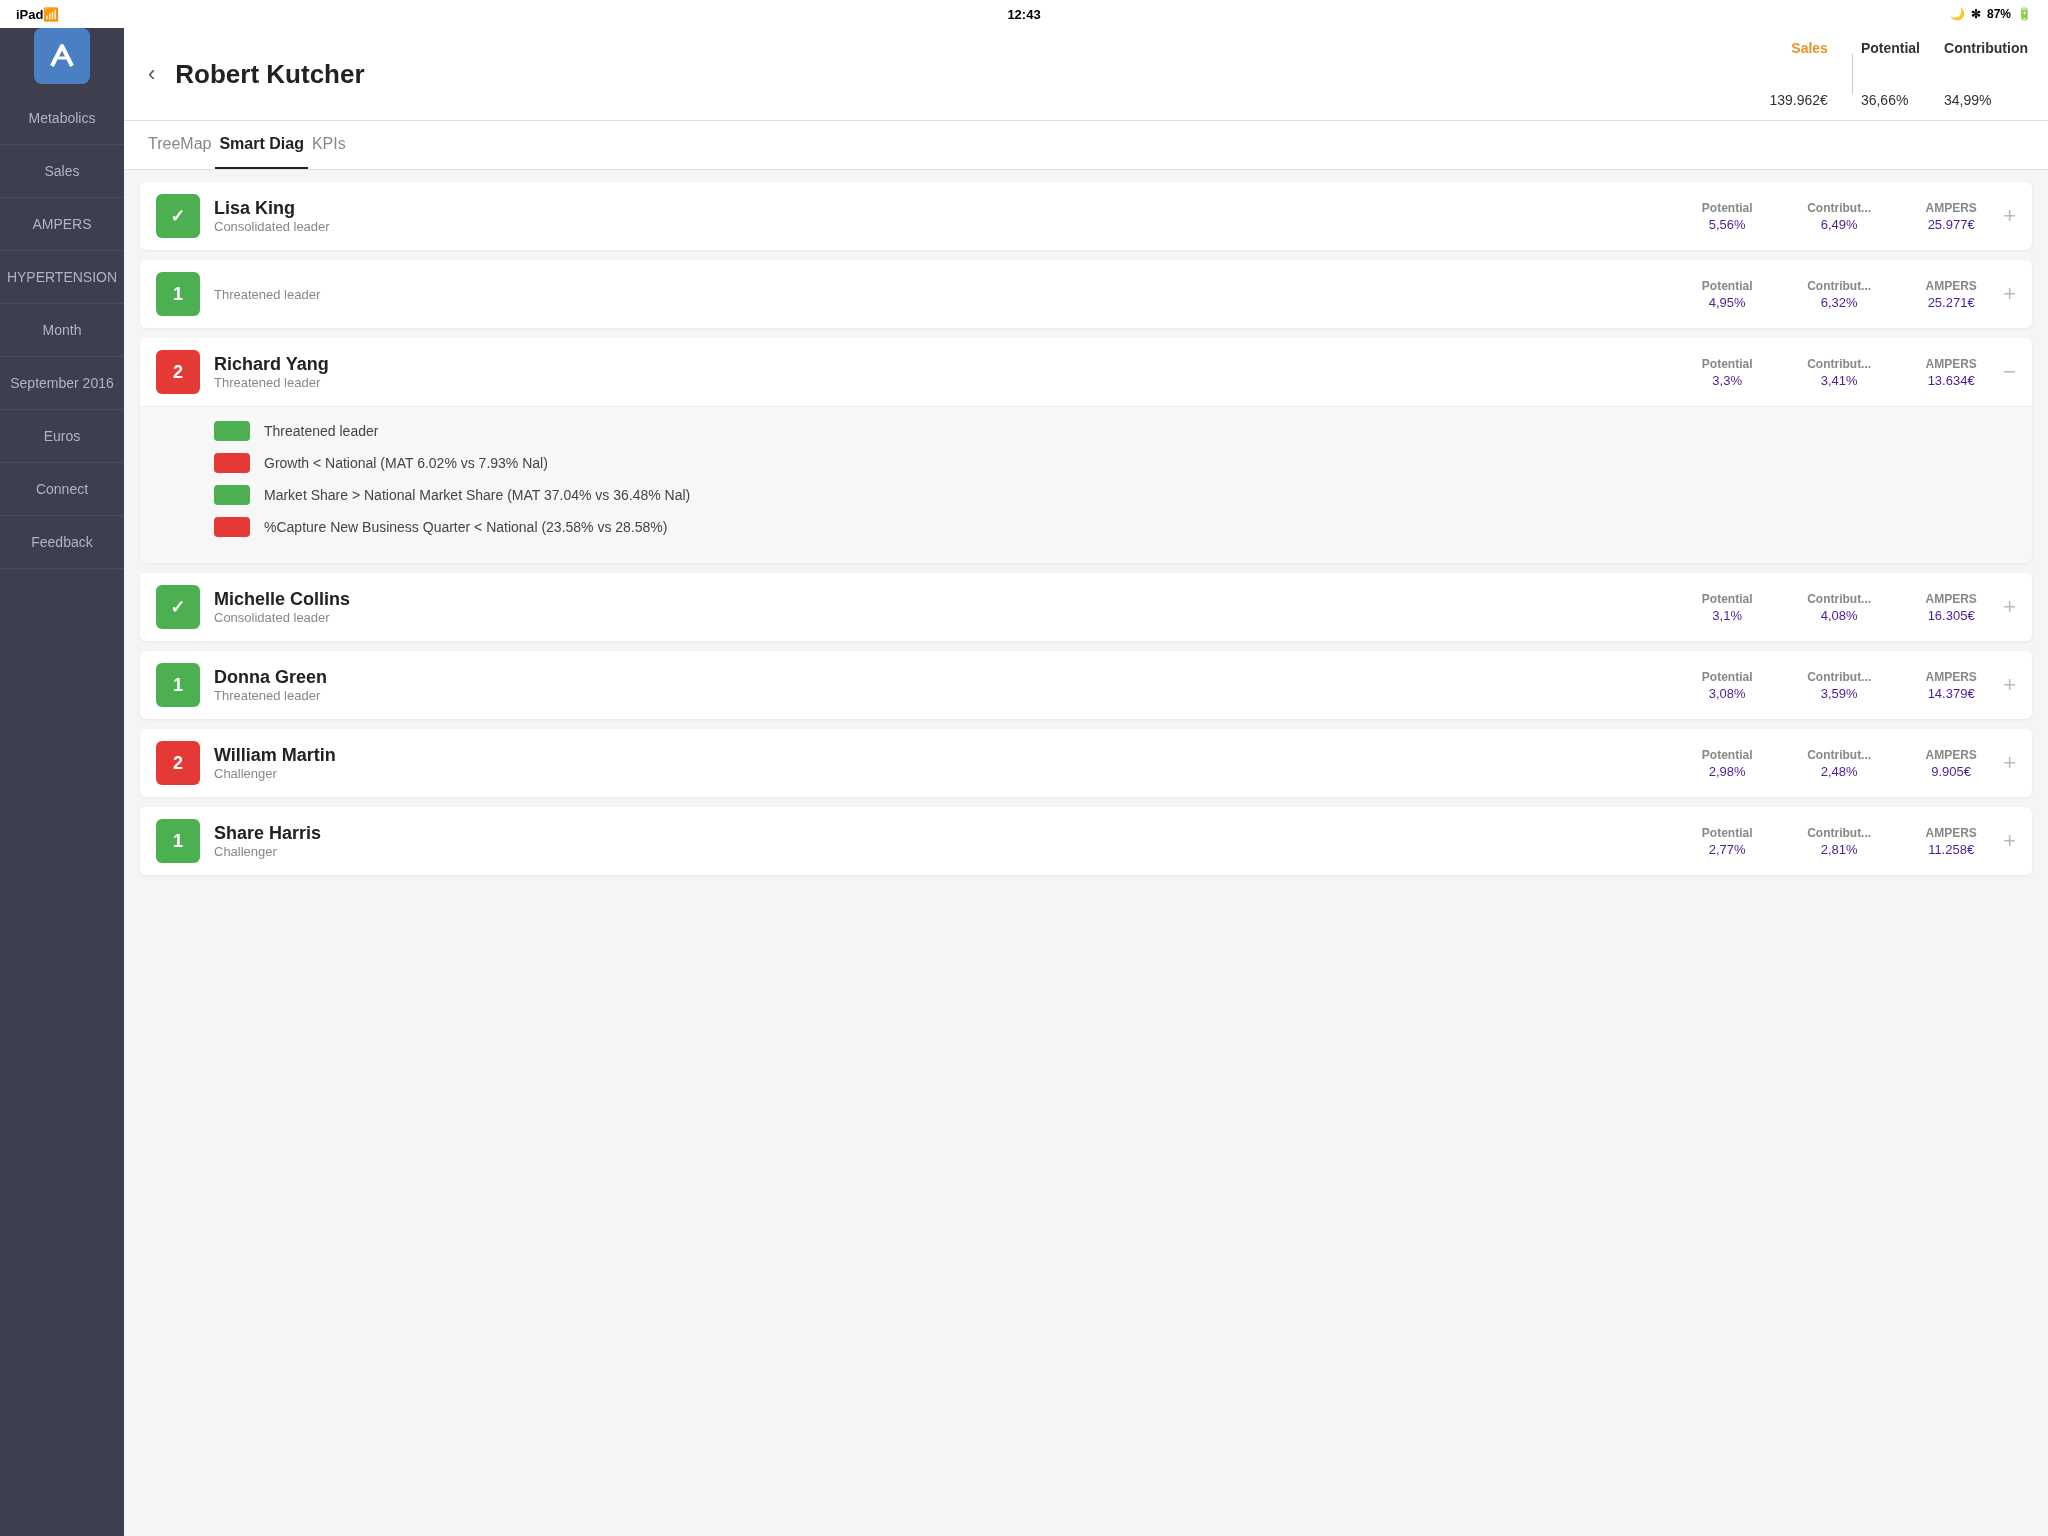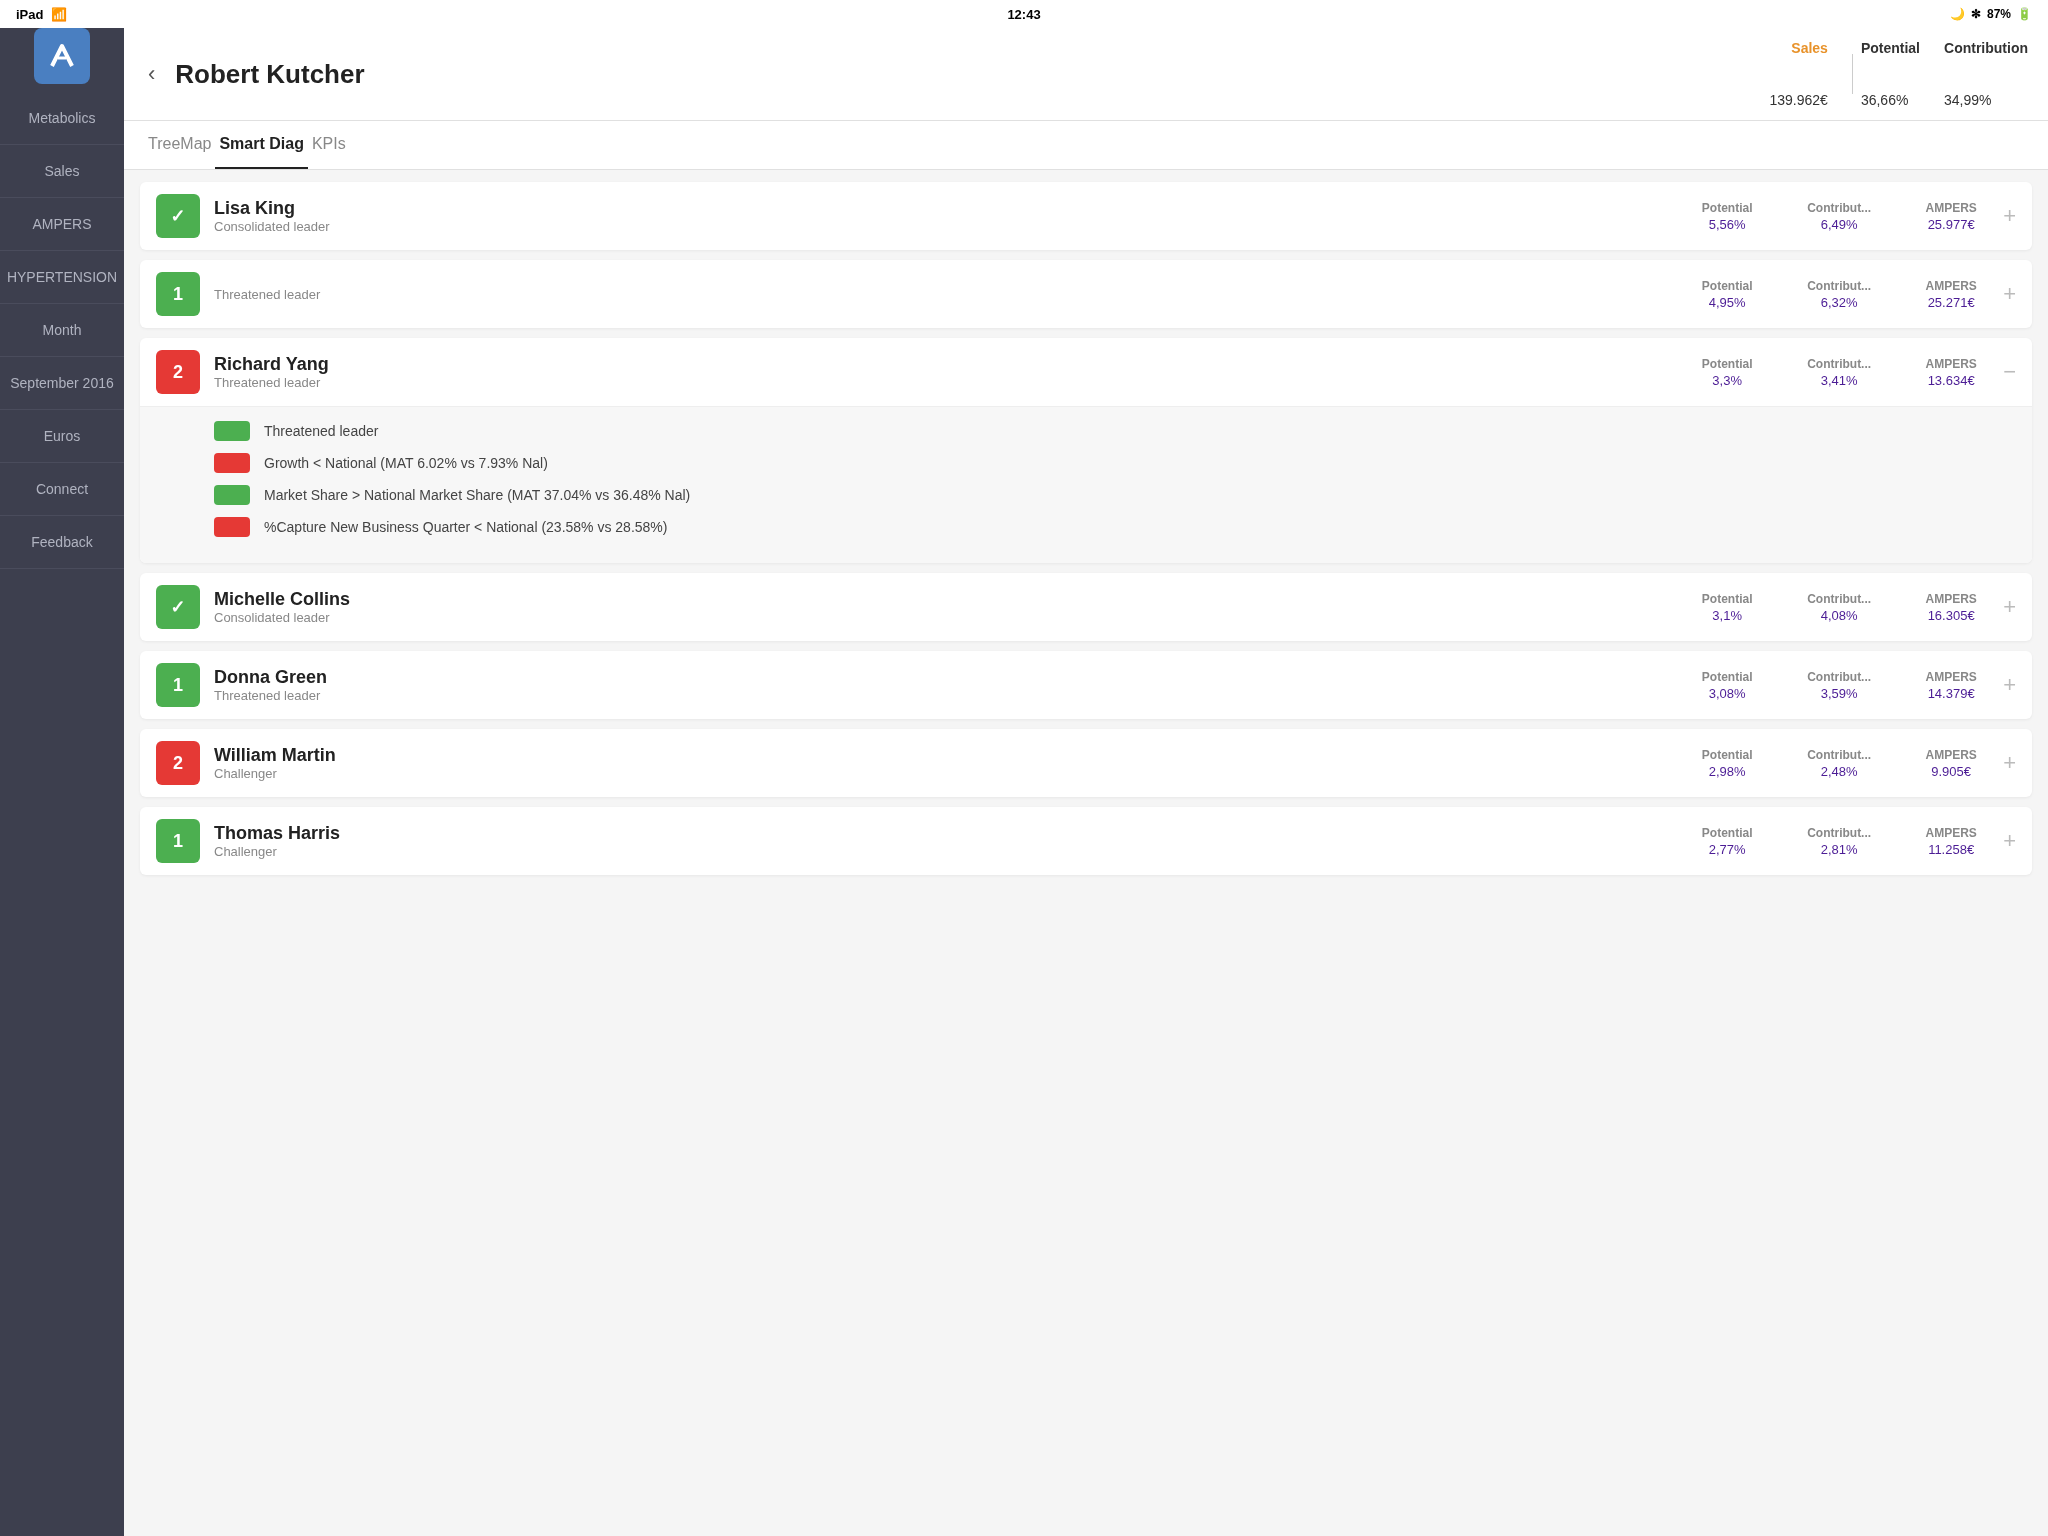--- a/index.html
+++ b/index.html
@@ -4,21 +4,21 @@
   <style>
     * { box-sizing: border-box; margin: 0; padding: 0; }
     body { font-family: -apple-system, 'Helvetica Neue', Arial, sans-serif; background: #f0f0f0; display: flex; height: 100vh; overflow: hidden; }
 
     
     .status-bar {
       position: fixed; top: 0; left: 0; right: 0; height: 28px;
       background: #fff; display: flex; align-items: center; justify-content: space-between;
       padding: 0 16px; font-size: 13px; font-weight: 600; z-index: 100;
     }
-    .status-left { display: flex; align-items: center; gap: 8px; }
+    .status-left { display: flex; align-items: center; }
     .status-center { position: absolute; left: 50%; transform: translateX(-50%); }
     .status-right { display: flex; align-items: center; gap: 6px; font-size: 12px; }
 
     
     .sidebar {
       width: 124px; background: #3d3f4e; display: flex; flex-direction: column;
       align-items: center; padding-top: 28px; flex-shrink: 0; height: 100vh;
       overflow-y: auto;
     }
     .sidebar-logo {
@@ -331,21 +331,21 @@
         <div class="metric-value">9.905€</div>
       </div>
     </div>
     <div class="expand-btn">+</div>
   </div>
       </div>
       <div class="person-card">
         <div class="person-row">
     <div class="person-badge green">1</div>
     <div class="person-info">
-      <div class="person-name">Thomas Harris</div>
+      <div class="person-name">Share Harris</div>
       <div class="person-role">Challenger</div>
     </div>
     <div class="person-metrics">
       <div class="metric-col">
         <div class="metric-label">Potential</div>
         <div class="metric-value">2,77%</div>
       </div>
       <div class="metric-col">
         <div class="metric-label">Contribut...</div>
         <div class="metric-value">2,81%</div>

